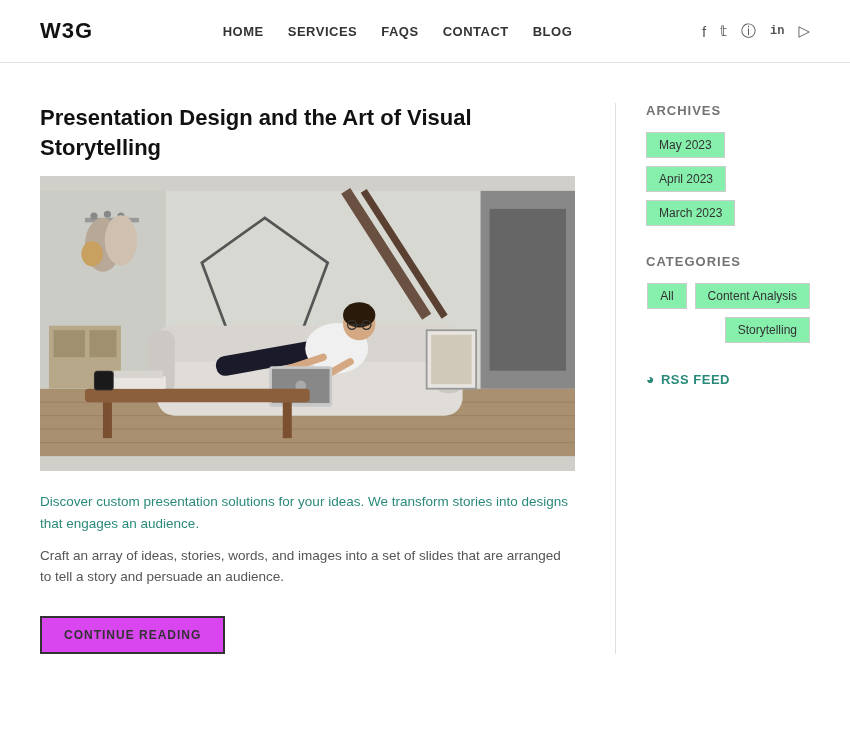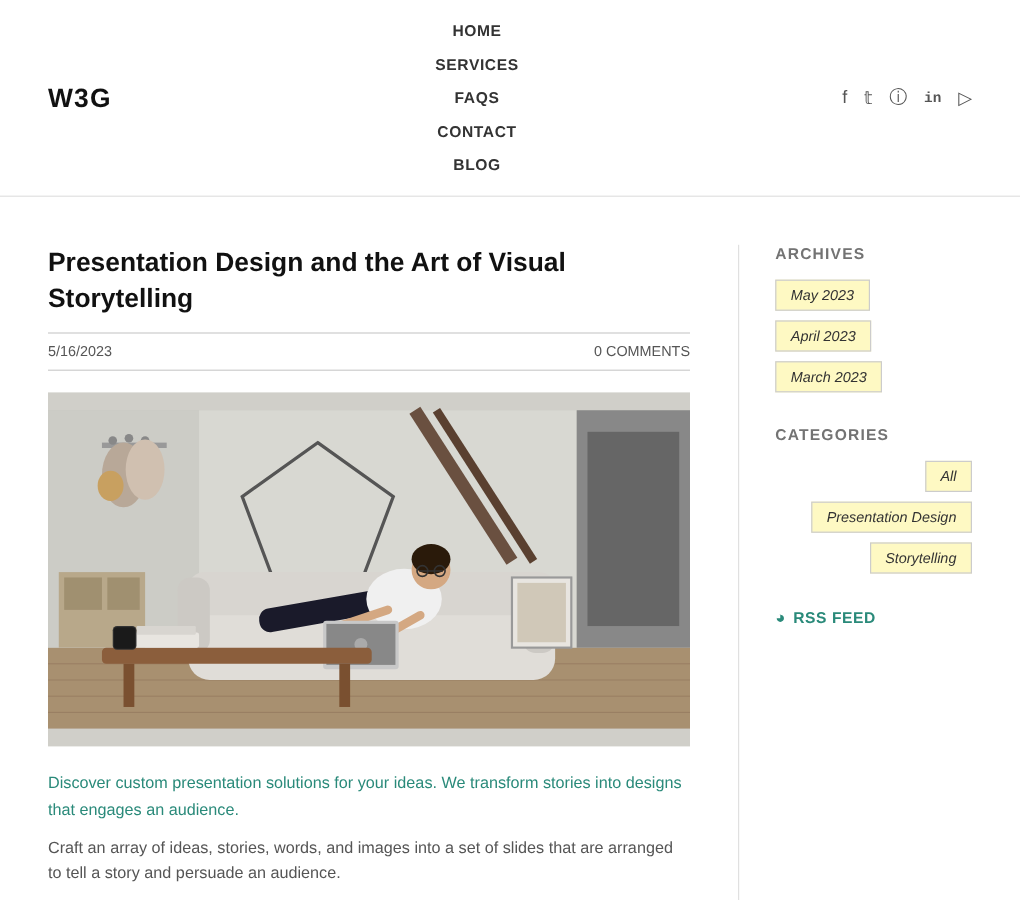--- a/index.html
+++ b/index.html
@@ -13,21 +13,21 @@
       padding: 18px 40px;
       border-bottom: 1px solid #e0e0e0;
       text-align: center;
     }
     .logo {
       font-size: 22px;
       font-weight: 900;
       color: #111;
       letter-spacing: 1px;
     }
-    nav { display: flex; gap: 13px; flex-direction: column; }
+    nav { display: flex; gap: 24px; }
     nav a {
       text-decoration: none;
       color: #333;
       font-size: 13px;
       font-weight: 600;
       letter-spacing: 0.5px;
     }
     .social-icons { display: flex; gap: 14px; align-items: center; }
     .social-icon {
       font-size: 15px;
@@ -124,22 +124,21 @@
       text-transform: uppercase;
     }
 
     .archive-tags { display: flex; flex-wrap: wrap; gap: 8px; }
     .tag {
       border: 1px solid #ccc;
       padding: 5px 12px;
       font-size: 12px;
       color: #333;
       cursor: pointer;
-      background: #fef9c3;
-      font-style: italic;
+      background: #86efac;
     }
 
     .category-tags { display: flex; flex-wrap: wrap; gap: 8px; margin-top: 0; justify-content: flex-end; }
 
     .rss-link {
       display: flex;
       align-items: center;
       gap: 6px;
       color: #2a8a7a;
       text-decoration: none;
@@ -177,24 +176,20 @@
     <a class="social-icon" href="#" style="font-size:12px;font-weight:700;font-family:Liberation Mono, monospace;">in</a>
     <a class="social-icon" href="#">▷</a>
   </div>
 </header>
 
 <div class="page-wrapper">
 
   <div class="main-content">
     <h1 class="article-title">Presentation Design and the Art of Visual Storytelling</h1>
 
-    <div class="article-meta">
-      <span>5/16/2023</span>
-      <span>0 COMMENTS</span>
-    </div>
 
     
     <div class="article-image">
       <svg viewBox="0 0 595 295" xmlns="http://www.w3.org/2000/svg">
 
         <rect width="595" height="295" fill="#c8c7c1"></rect>
 
         <rect x="0" y="220" width="595" height="75" fill="#a89070"></rect>
 
         <line x1="0" y1="235" x2="595" y2="235" stroke="#957a60" stroke-width="0.8"></line>
@@ -288,21 +283,21 @@
         <span class="tag">May 2023</span>
         <span class="tag">April 2023</span>
         <span class="tag">March 2023</span>
       </div>
     </div>
 
     <div class="sidebar-section">
       <div class="sidebar-section-title">CATEGORIES</div>
       <div class="category-tags">
         <span class="tag">All</span>
-        <span class="tag">Presentation Design</span>
+        <span class="tag">Content Analysis</span>
         <span class="tag">Storytelling</span>
       </div>
     </div>
 
     <div class="sidebar-section">
       <a class="rss-link" href="#">
         <span class="rss-icon">◕</span>
         <span>RSS FEED</span>
       </a>
     </div>

